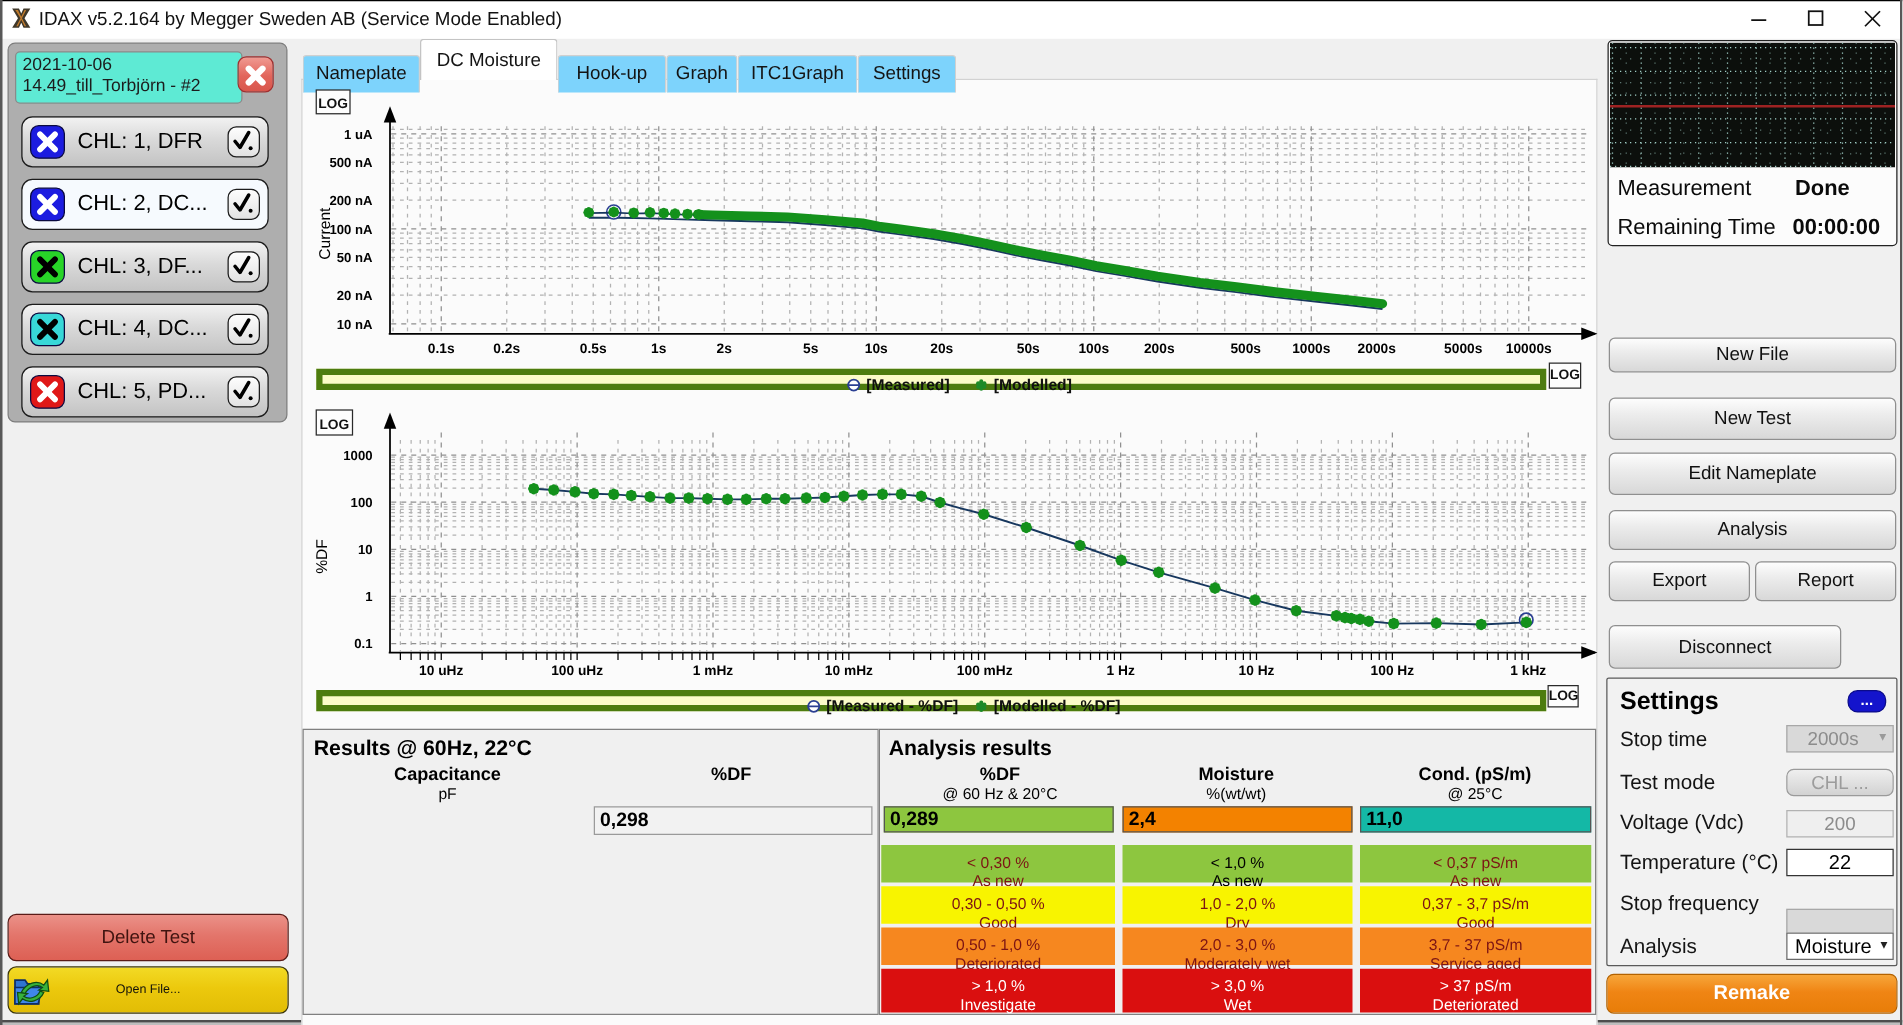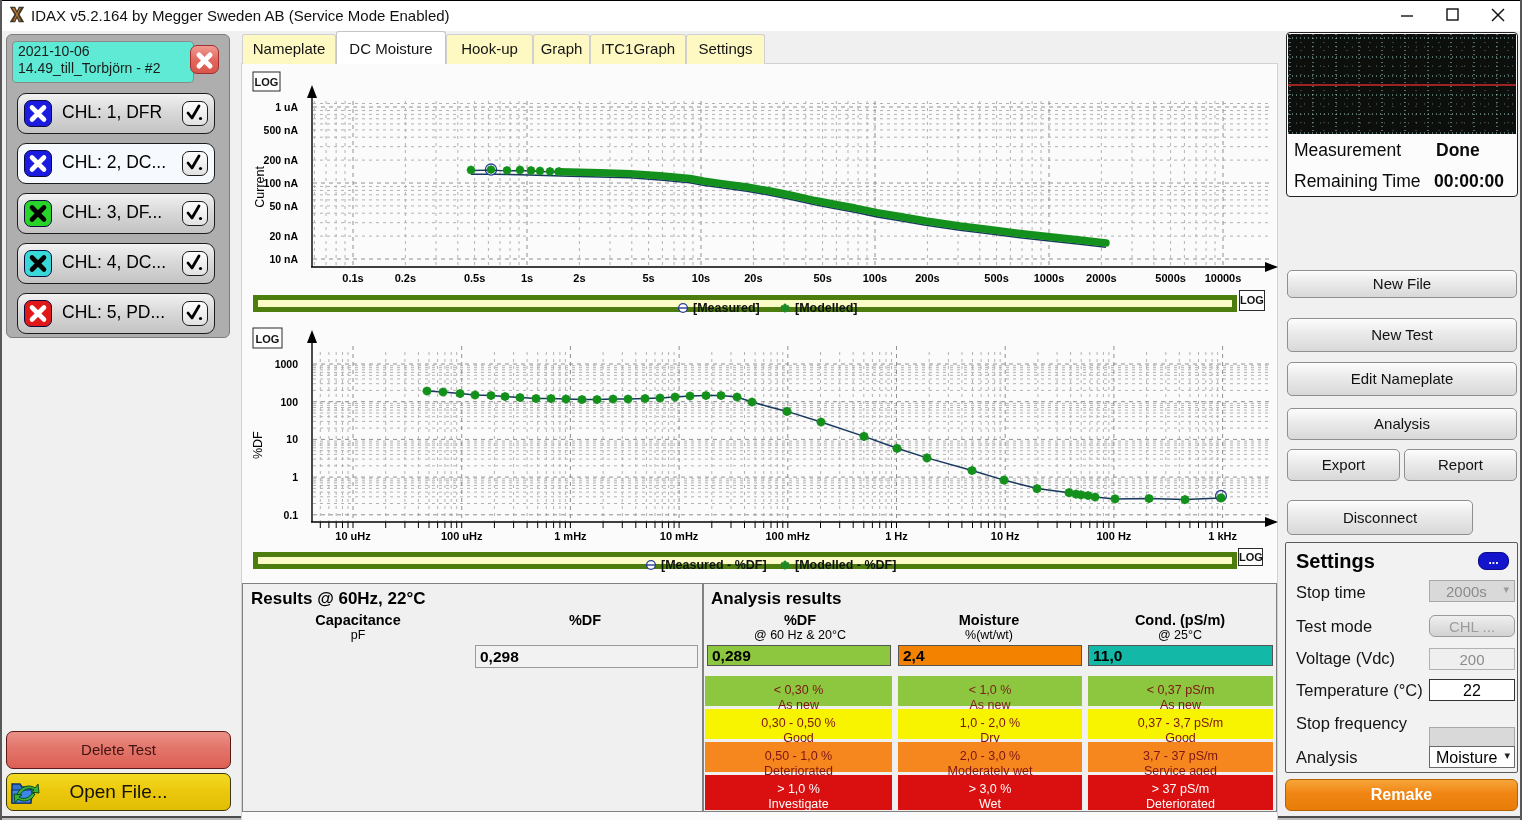--- a/index.html
+++ b/index.html
@@ -21,24 +21,24 @@
   .chitem { left:17px; width:198px; height:41px; border:1.6px solid #1c1c1c; border-radius:9px;
      background:linear-gradient(#f2f2f2,#d9d9d9 45%,#c3c3c3); }
   .chitem.sel { background:#f6fafe; }
   .chicon { position:absolute; left:6px; top:6px; width:28px; height:27px; border-radius:7px; }
   .chtext { position:absolute; left:44px; top:8px; font-size:17.5px; color:#000; }
   .chk { position:absolute; right:6px; top:7px; width:26px; height:25px; border:1.6px solid #1c1c1c; border-radius:7px;
      background:linear-gradient(#fdfdfd,#e2e2e2); }
   #deltest { left:6px; top:731px; width:225px; height:38px; border-radius:7px; border:1.4px solid #5a1b17;
      background:linear-gradient(#eb9188,#e3756b 45%,#dd6054); color:#401410; font-size:15px; text-align:center; line-height:36px; }
   #openfile { left:6px; top:773px; width:225px; height:38px; border-radius:7px; border:1.4px solid #3c3708;
-     background:linear-gradient(#f2da25,#ecc90d 45%,#e2bd05); color:#14130a; font-size:19px; text-align:center; line-height:36px; }
+     background:linear-gradient(#f2da25,#ecc90d 45%,#e2bd05); color:#14130a; font-size:10px; text-align:center; line-height:36px; }
   
   #contentpane { left:241px; top:63px; width:1037px; height:757px; background:#fbfbfb; border:1px solid #d2d2d2; border-bottom:none; }
-  .tab { top:34px; height:30px; background:#fef9c3; border:1px solid #d0d0d0; border-bottom:none; border-radius:3px 3px 0 0; font-size:15px; color:#141414; text-align:center; padding-top:5px; }
+  .tab { top:44px; height:30px; background:#7dd3fc; border:1px solid #d0d0d0; border-bottom:none; border-radius:3px 3px 0 0; font-size:15px; color:#141414; text-align:center; padding-top:5px; }
   #tabactive { top:31px; height:33px; background:#ffffff; border:1px solid #c4c4c4; border-bottom:none; z-index:3; padding-top:8px; }
   
   .legend { left:253px; width:984px; height:17px; background:#fbfbc8; border:5px solid #4d7c0f; font-size:12.5px; font-weight:bold; color:#101010; }
   .logbox { background:#fdfdfd; border:1px solid #2a2a2a; font-size:11px; font-weight:bold; color:#111; text-align:center; }
   
   #respanel { left:242px; top:583px; width:461px; height:229px; background:#f0f0f0; border:1px solid #808080; }
   #anapanel { left:703px; top:583px; width:574px; height:229px; background:#f0f0f0; border:1px solid #808080; }
   .h1 { font-size:17px; font-weight:bold; color:#000; }
   .colhead { font-size:14.5px; font-weight:bold; color:#000; text-align:center; }
   .colsub { font-size:12.5px; color:#000; text-align:center; }
@@ -811,21 +811,21 @@
   <div class="abs colhead" style="left:16px;top:28px;width:160px">%DF</div>
   <div class="abs colsub" style="left:16px;top:44px;width:160px">@ 60 Hz &amp; 20°C</div>
   <div class="abs colhead" style="left:205px;top:28px;width:160px">Moisture</div>
   <div class="abs colsub" style="left:205px;top:44px;width:160px">%(wt/wt)</div>
   <div class="abs colhead" style="left:396px;top:28px;width:160px">Cond. (pS/m)</div>
   <div class="abs colsub" style="left:396px;top:44px;width:160px">@ 25°C</div>
   <div class="abs valbox" style="left:3px;top:61px;width:184px;background:#8dc63f">0,289</div>
   <div class="abs valbox" style="left:194px;top:61px;width:184px;background:#f38200">2,4</div>
   <div class="abs valbox" style="left:384px;top:61px;width:185px;background:#14b8a6">11,0</div>
   <div class="abs cell" style="left:1px;top:92px;width:187px;height:30px;background:#8dc63f;color:#7c1414">&lt; 0,30 %<br>As new</div>
-<div class="abs cell" style="left:194px;top:92px;width:184px;height:30px;background:#8dc63f;color:#7f1d1d">&lt; 1,0 %<br>As new</div>
+<div class="abs cell" style="left:194px;top:92px;width:184px;height:30px;background:#8dc63f;color:#000000">&lt; 1,0 %<br>As new</div>
 <div class="abs cell" style="left:384px;top:92px;width:185px;height:30px;background:#8dc63f;color:#7c1414">&lt; 0,37 pS/m<br>As new</div>
 <div class="abs cell" style="left:1px;top:125px;width:187px;height:30px;background:#f8f400;color:#7c1414">0,30 - 0,50 %<br>Good</div>
 <div class="abs cell" style="left:194px;top:125px;width:184px;height:30px;background:#f8f400;color:#7c1414">1,0 - 2,0 %<br>Dry</div>
 <div class="abs cell" style="left:384px;top:125px;width:185px;height:30px;background:#f8f400;color:#7c1414">0,37 - 3,7 pS/m<br>Good</div>
 <div class="abs cell" style="left:1px;top:158px;width:187px;height:30px;background:#f6871f;color:#7c1414">0,50 - 1,0 %<br>Deteriorated</div>
 <div class="abs cell" style="left:194px;top:158px;width:184px;height:30px;background:#f6871f;color:#7c1414">2,0 - 3,0 %<br>Moderately wet</div>
 <div class="abs cell" style="left:384px;top:158px;width:185px;height:30px;background:#f6871f;color:#7c1414">3,7 - 37 pS/m<br>Service aged</div>
 <div class="abs cell" style="left:1px;top:191px;width:187px;height:35px;background:#da0f0f;color:#ffffff">&gt; 1,0 %<br>Investigate</div>
 <div class="abs cell" style="left:194px;top:191px;width:184px;height:35px;background:#da0f0f;color:#ffffff">&gt; 3,0 %<br>Wet</div>
 <div class="abs cell" style="left:384px;top:191px;width:185px;height:35px;background:#da0f0f;color:#ffffff">&gt; 37 pS/m<br>Deteriorated</div>

